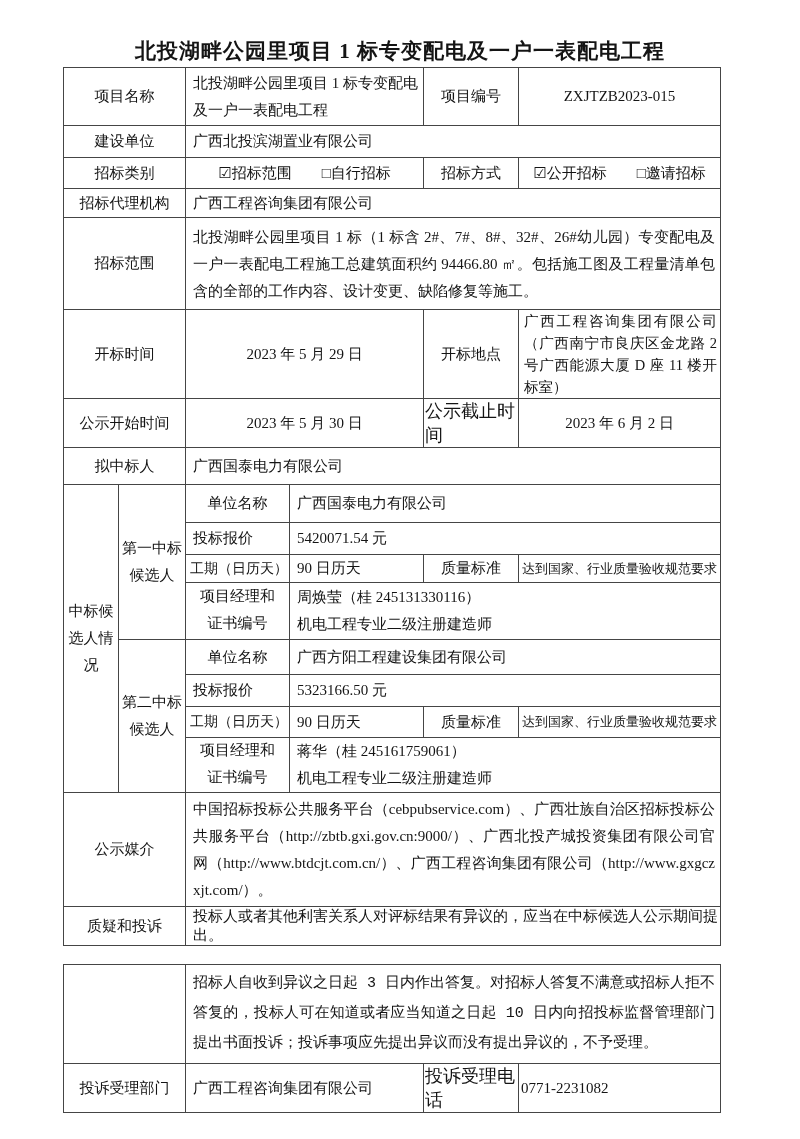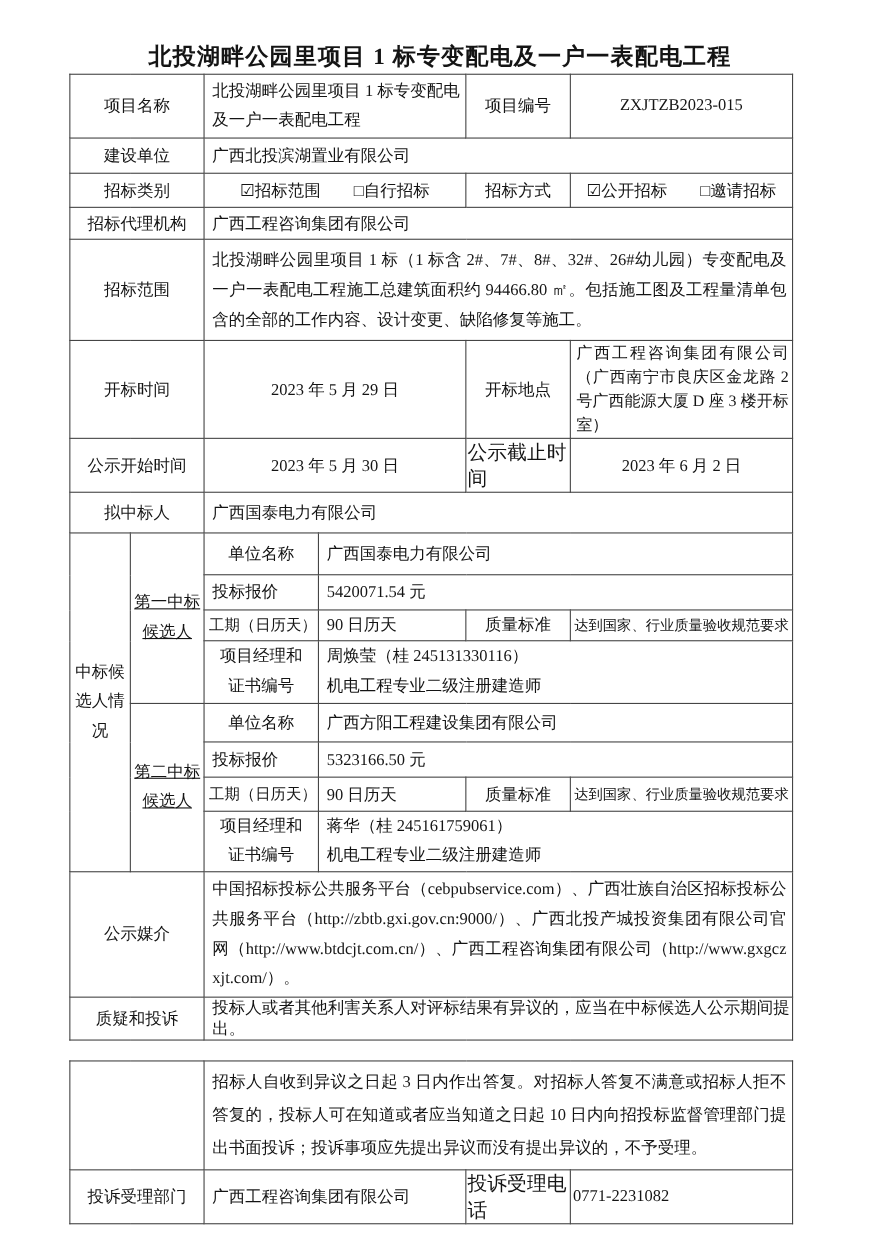--- a/index.html
+++ b/index.html
@@ -23,25 +23,25 @@
     overflow:hidden;
   }
   .lab{text-align:center;padding:0 2px;font-family:Liberation Mono, monospace;}
   .val{text-align:left;padding:0 2px 0 7px;}
   .ctr{text-align:center;padding:0 1px;}
   .wrap2{line-height:27px;word-break:break-all;}
   .para{line-height:27px;padding:1px 5px 0 7px;text-align:justify;word-break:break-all;}
   .addr{line-height:22px;padding:0 3px 0 5px;text-align:justify;word-break:break-all;font-size:14.5px;}
   .two{line-height:27px;}
   .vert{line-height:27px;word-break:break-all;text-align:center;padding:0 4px;}
-  .rank{line-height:27px;word-break:break-all;text-align:center;padding:0 2px;text-decoration:underline;}
+  .rank{line-height:27px;word-break:break-all;text-align:center;padding:0 2px;}
   .tight{font-size:14px;padding:0 1px 0 2px;text-align:right;}
   .tightc{font-size:18px;padding:0 1px;}
   .q{font-size:13px;white-space:nowrap;padding:0 1px 0 3px;text-align:left;}
-  .reply{line-height:30px;padding:0 5px 0 7px;text-align:justify;word-break:break-all;}
+  .reply{line-height:30px;padding:0 5px 0 7px;text-align:justify;word-break:break-all;font-family:Liberation Mono, monospace;}
   .cbgroup .gap{margin-left:30px;}
   .phone{padding-left:2px;}
 </style>
 </head>
 <body>
 
 <div class="page">
 
   <h1 class="title">北投湖畔公园里项目 1 标专变配电及一户一表配电工程</h1>
 
@@ -86,21 +86,21 @@
 
     <tr style="height:92px">
       <td class="lab" colspan="2">招标范围</td>
       <td class="para" colspan="4">北投湖畔公园里项目 1 标（1 标含 2#、7#、8#、32#、26#幼儿园）专变配电及一户一表配电工程施工总建筑面积约 94466.80 ㎡。包括施工图及工程量清单包含的全部的工作内容、设计变更、缺陷修复等施工。</td>
     </tr>
 
     <tr style="height:57px">
       <td class="lab" colspan="2">开标时间</td>
       <td class="ctr" colspan="2">2023 年 5 月 29 日</td>
       <td class="lab">开标地点</td>
-      <td class="addr">广西工程咨询集团有限公司（广西南宁市良庆区金龙路 2 号广西能源大厦 D 座 3 楼开标室）</td>
+      <td class="addr">广西工程咨询集团有限公司（广西南宁市良庆区金龙路 2 号广西能源大厦 D 座 11 楼开标室）</td>
     </tr>
 
     <tr style="height:36px">
       <td class="lab" colspan="2">公示开始时间</td>
       <td class="ctr" colspan="2">2023 年 5 月 30 日</td>
       <td class="tightc">公示截止时间</td>
       <td class="ctr">2023 年  6 月 2 日</td>
     </tr>
 
     <tr style="height:37px">

